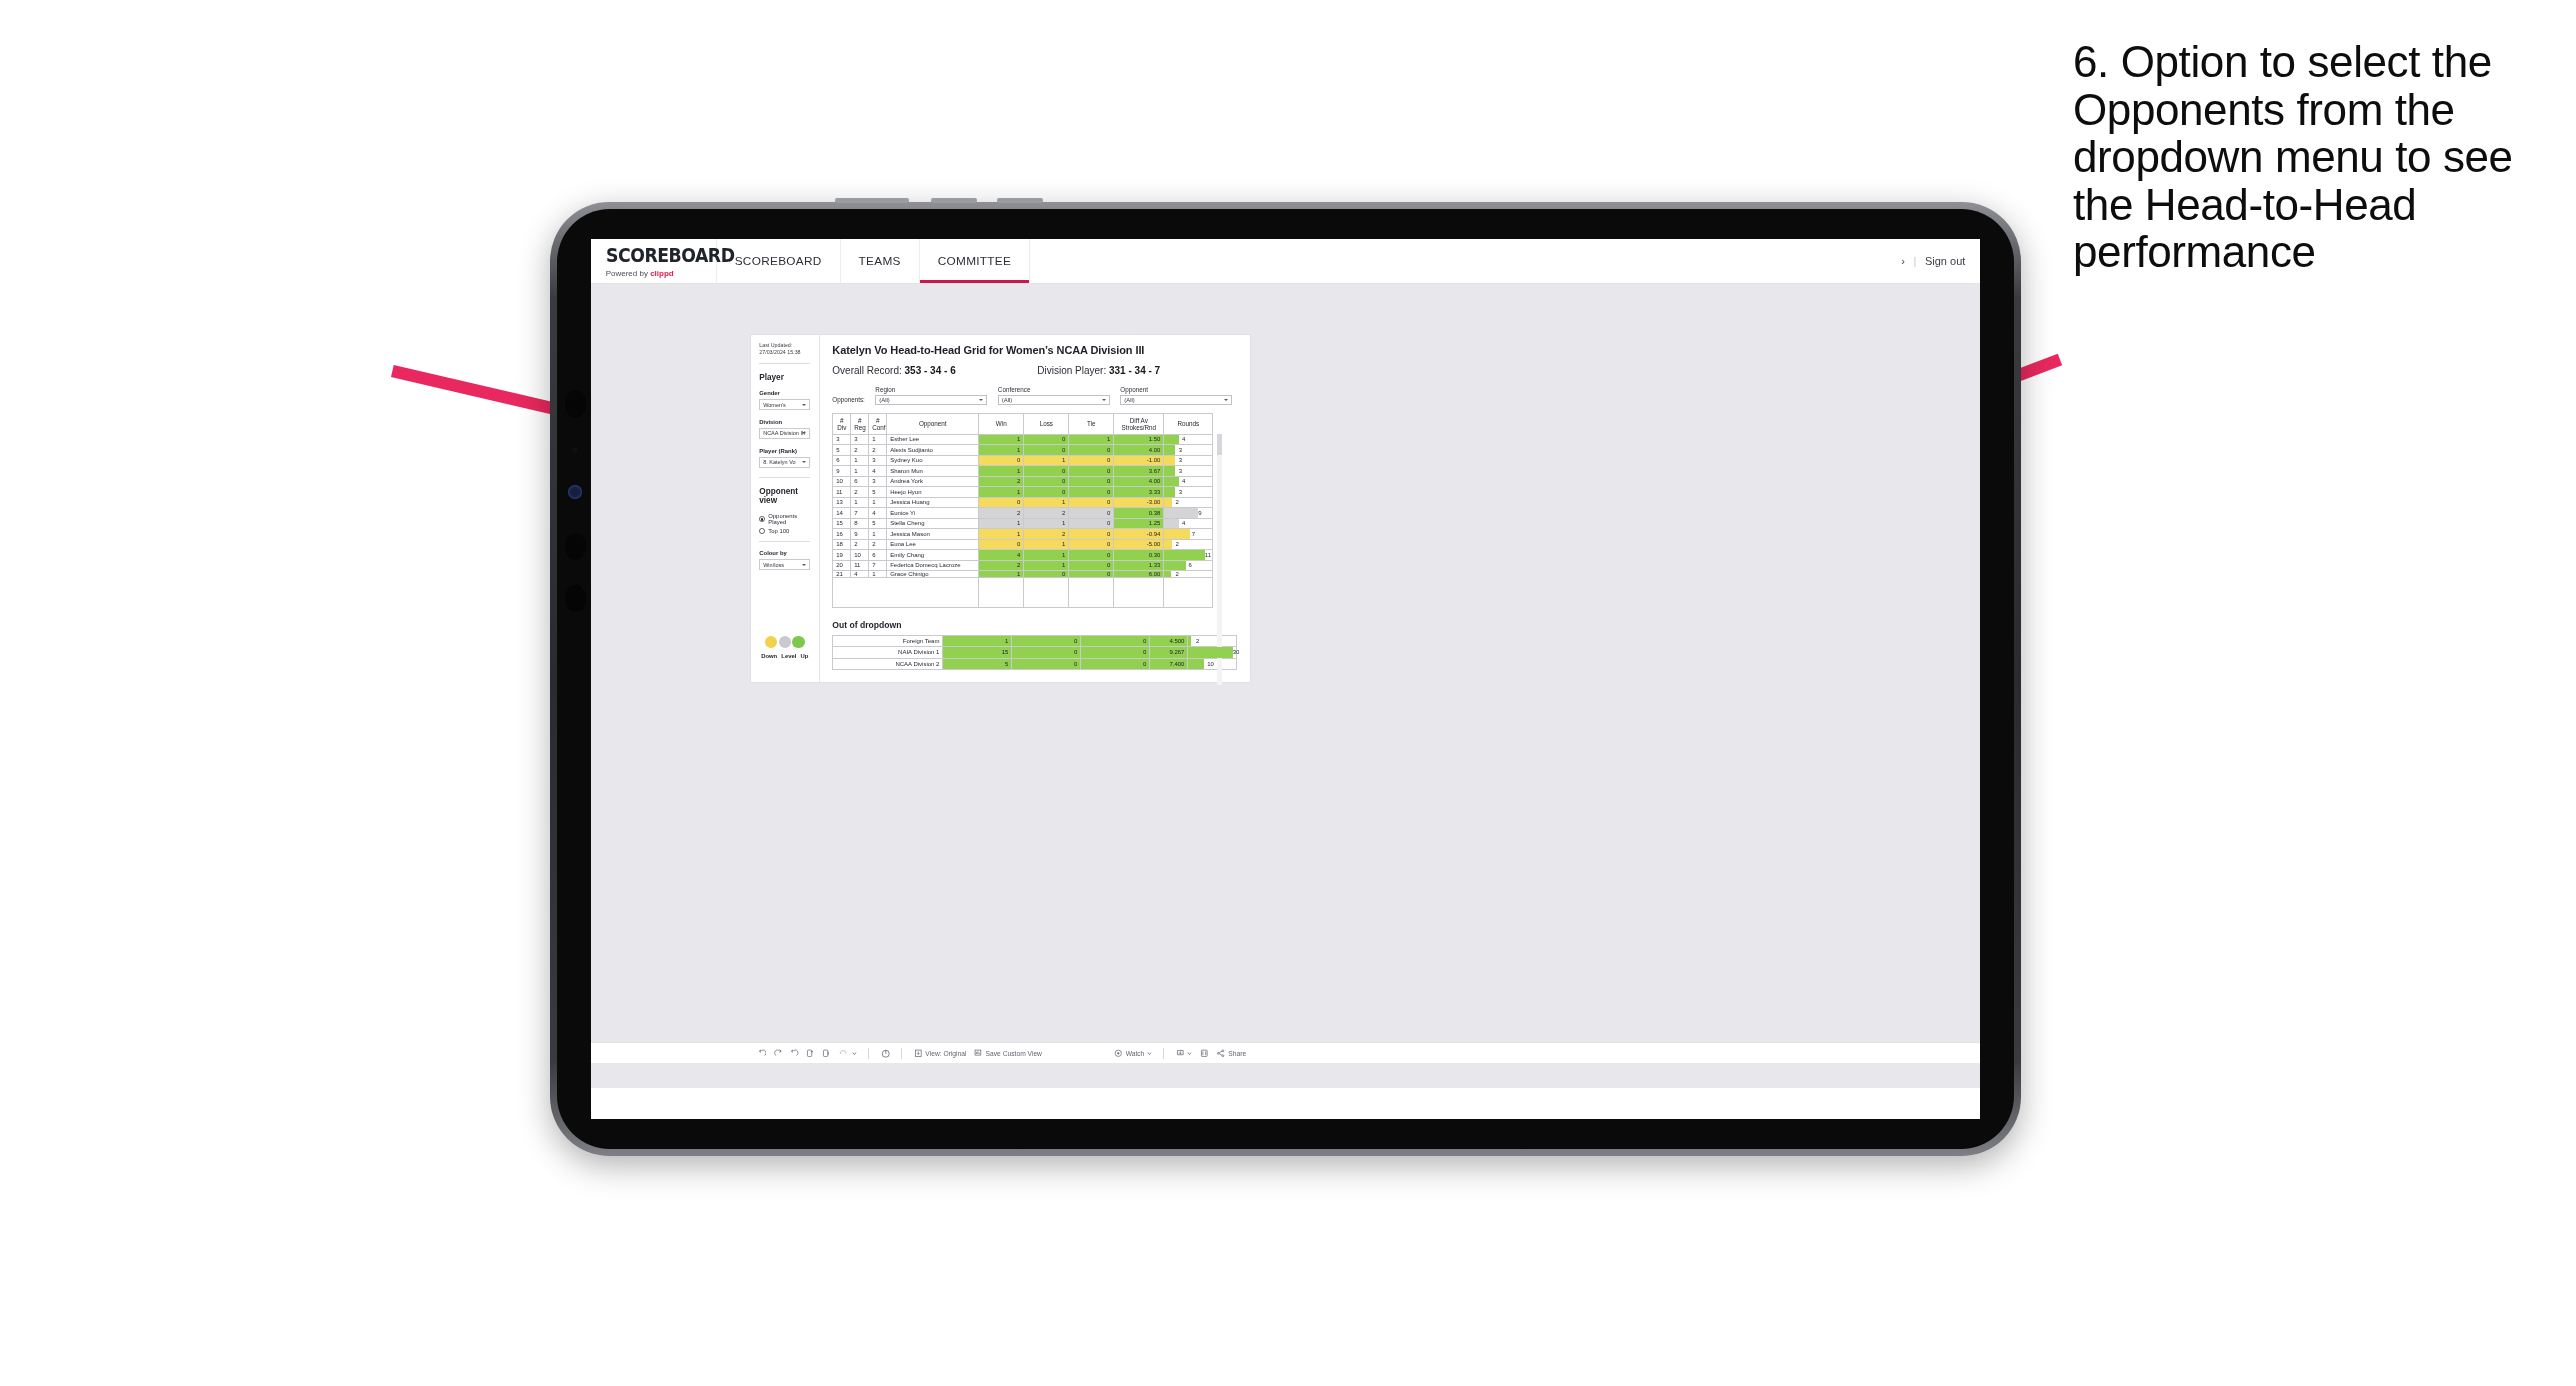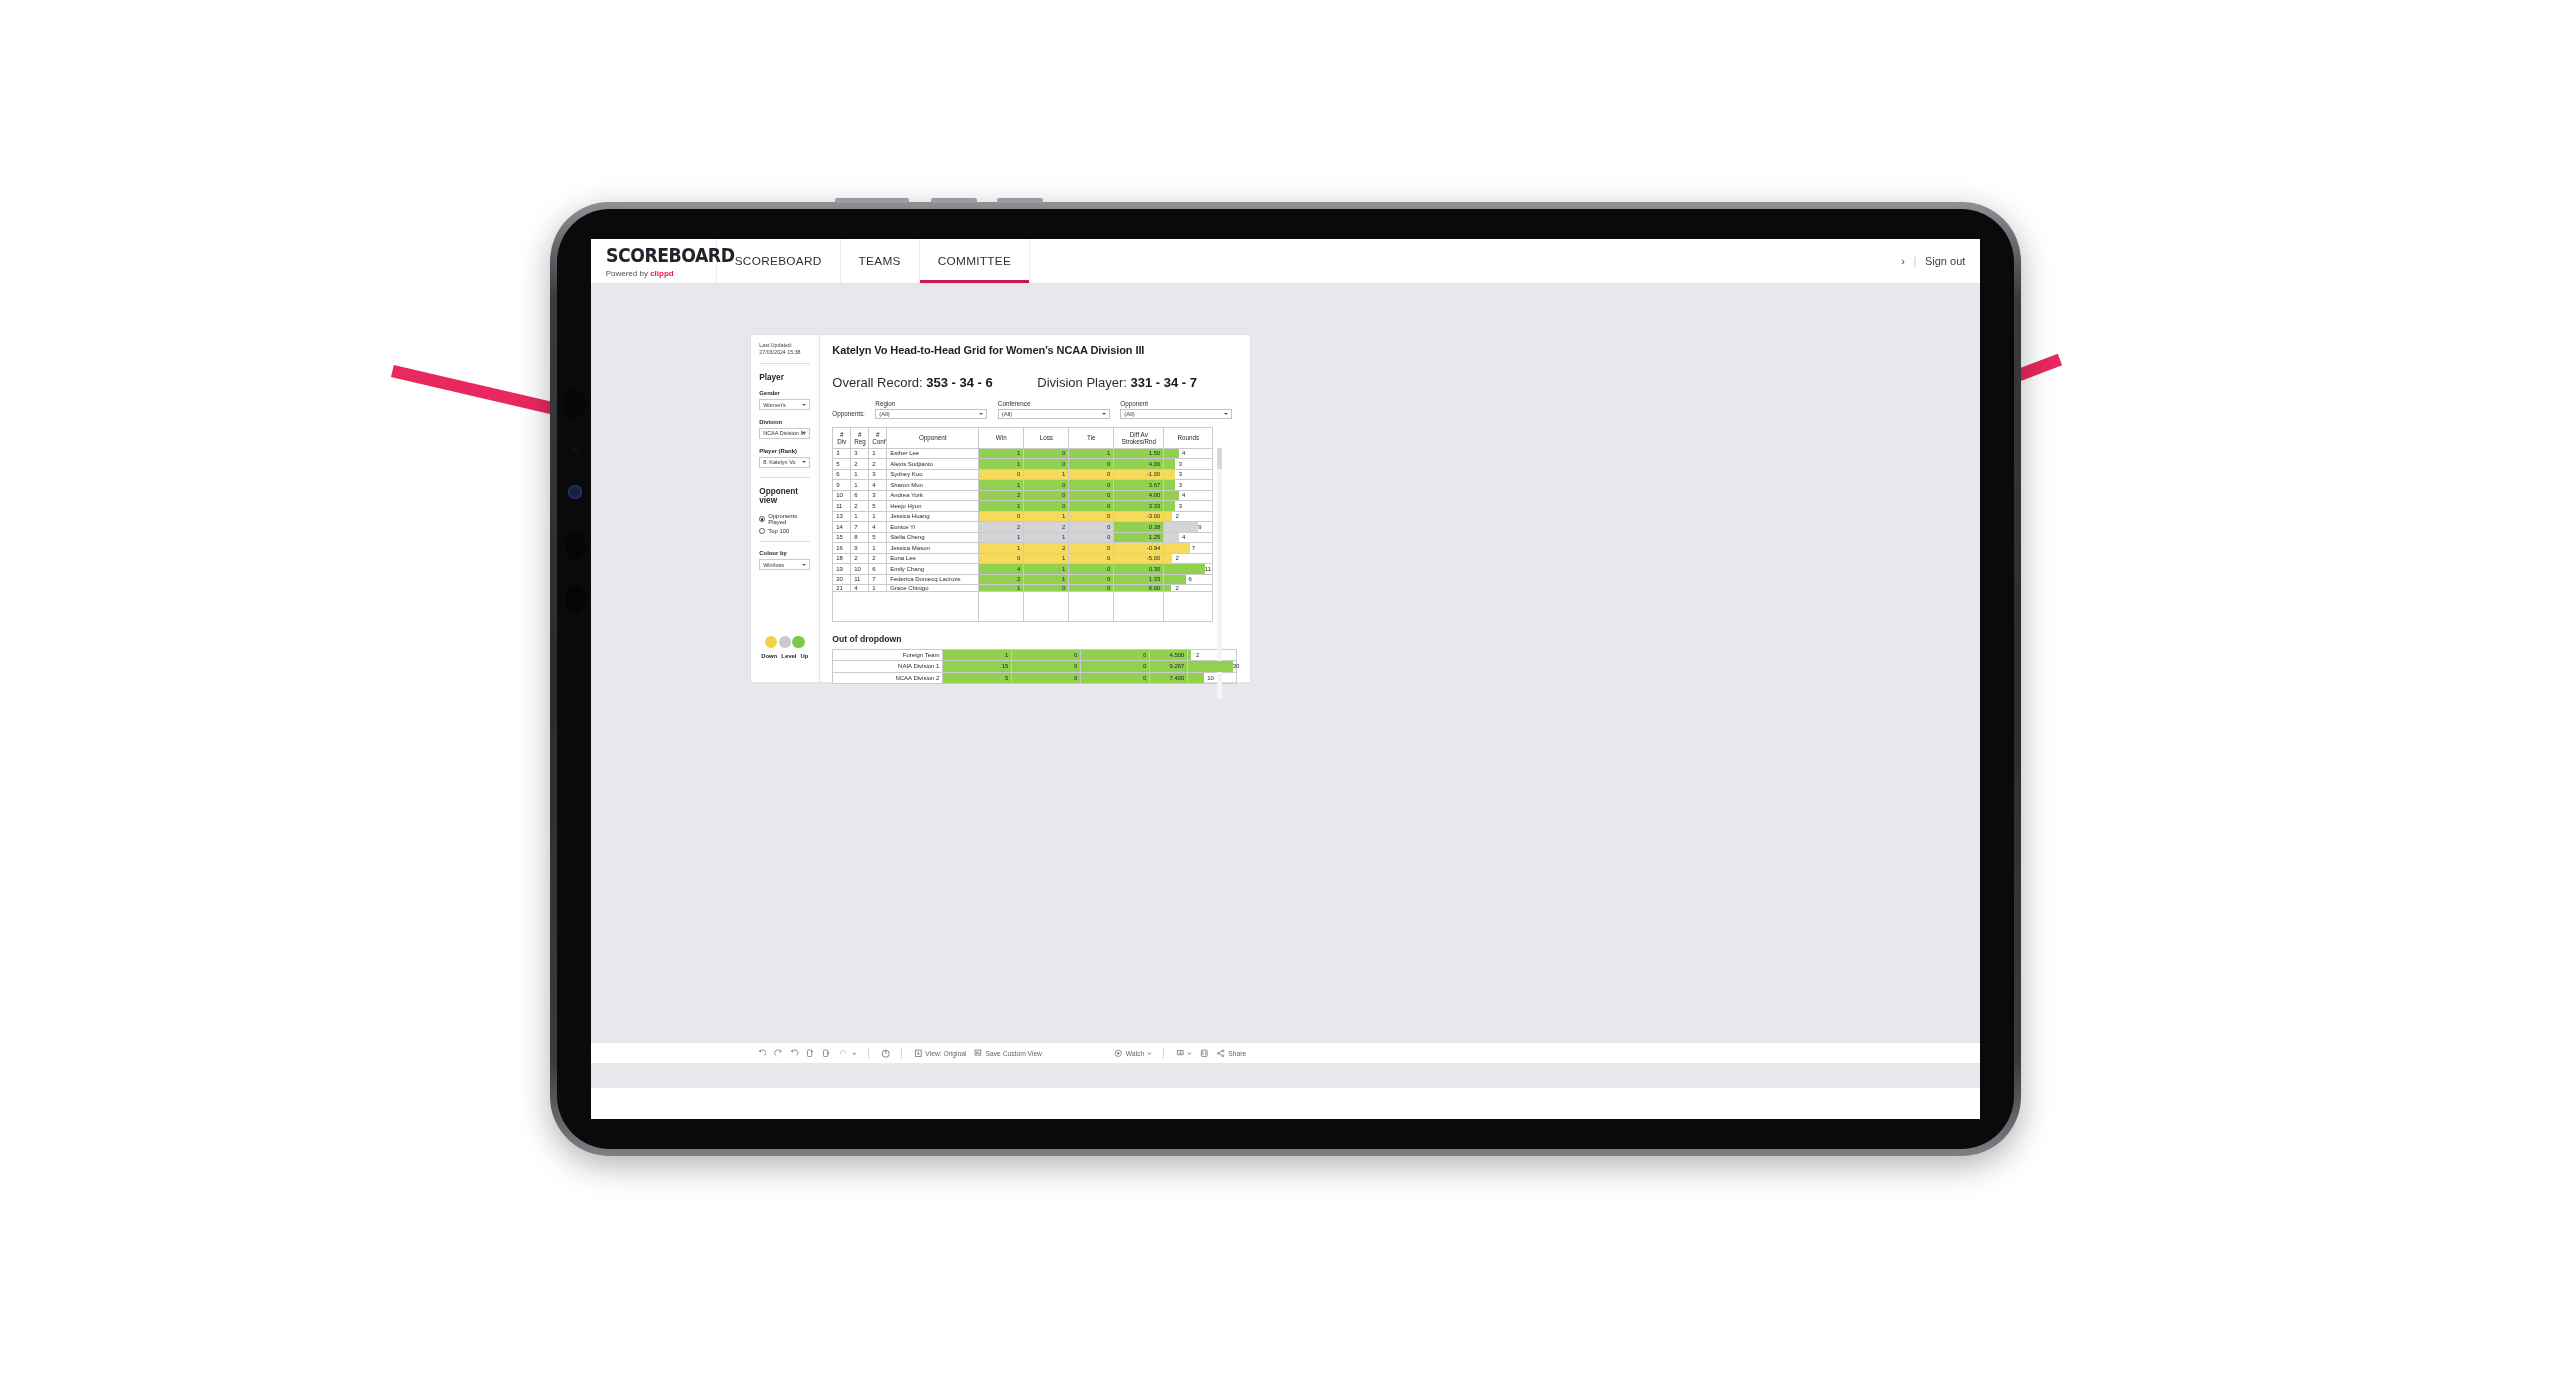--- a/index.html
+++ b/index.html
@@ -128,21 +128,21 @@
   }
   .radio.on::after { content:""; width:2.5px;height:2.5px;border-radius:50%;background:#2b2e35; }
   #legend { position:absolute; left:8.6px; right:8.6px; bottom:23px; }
   #legend-dots { display:flex; justify-content:space-between; padding:0 5.7px; }
   .ldot { width:12.4px;height:12.4px;border-radius:50%; }
   #legend-labels { display:flex; justify-content:space-between; margin-top:4.8px; padding:0 1.9px; font-size:5.9px; font-weight:700; color:#23262d;}
 
   
   #content { flex:1; padding: 9.5px 12.4px 0 12.4px; position:relative; }
   #view-title { font-size:11px; font-weight:700; color:#1d2027; letter-spacing:-0.1px; }
-  #records { display:flex; margin-top:19px; font-size:13px; color:#2b2e35; }
+  #records { display:flex; margin-top:9px; font-size:10px; color:#2b2e35; }
   #records b { font-weight:700; color:#15181e; }
   #rec-overall { width:205px; }
 
   #filters-row { display:flex; align-items:flex-end; margin-top:9.5px; gap:10.5px; }
   #opp-word { font-size:6.3px; color:#2b2e35; padding-bottom:1.9px; }
   .ddwrap { width:112px; }
   .dd-label { font-size:6.3px; color:#2b2e35; margin-bottom:1.9px; }
   .dd {
     height:10.5px; border:1px solid #c0c0c6; background:#fff; position:relative;
     display:flex; align-items:center; padding-left:2.9px; font-size:5.9px; color:#35383f;
@@ -190,20 +190,21 @@
   .tb { display:flex; align-items:center; gap:2.9px; opacity:.85; }
   .tb svg { display:block; }
   .tbsep { width:1px; height:10.5px; background:#d8d8dc; margin:0 3.8px; }
   .tbspace { width: 57px; }
 </style>
 </head>
 <body>
 
 <div id="stage">
 
+  <div class="annot" id="annot-right">6. Option to select the Opponents from the dropdown menu to see the Head-to-Head performance</div>
 
   <svg class="arrow-svg" viewBox="0 0 2707 1457" width="2576" height="1386">
     <defs>
       <marker id="ah" markerWidth="5" markerHeight="5" refX="2.2" refY="2.5" orient="auto">
         <path d="M0,0 L5,2.5 L0,5 z" fill="#e8285e"></path>
       </marker>
     </defs>
     <line x1="412" y1="390" x2="1150" y2="562" stroke="#e8285e" stroke-width="13" marker-end="url(#ah)"></line>
     <line x1="2165" y1="378" x2="1790" y2="520" stroke="#e8285e" stroke-width="13" marker-end="url(#ah)"></line>
   </svg>

